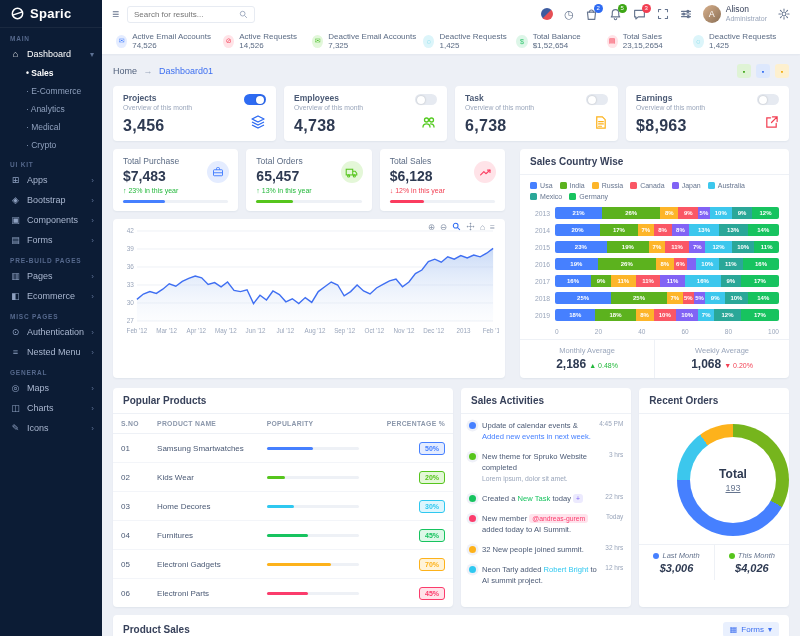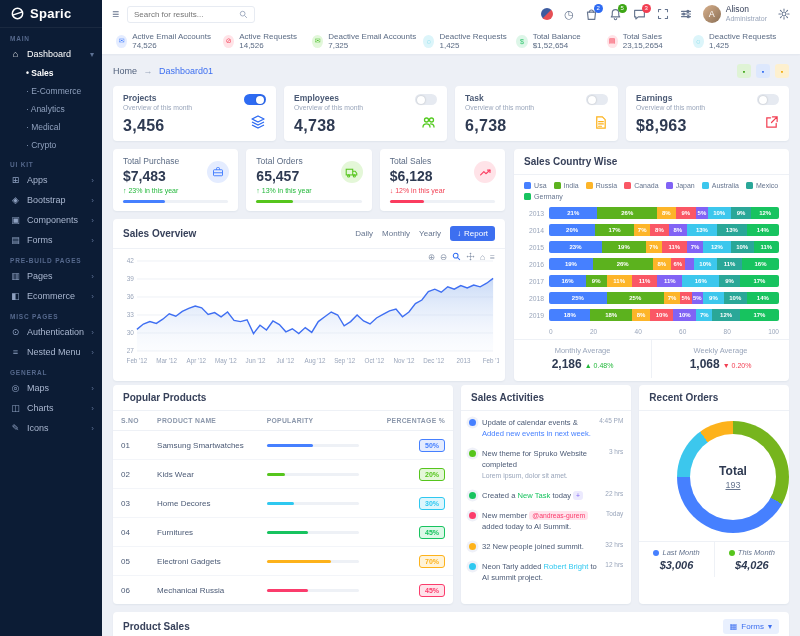--- a/index.html
+++ b/index.html
@@ -60,21 +60,21 @@
   .stat .t { font-size:8.5px; color:#4b5a75; font-weight:bold; }
   .stat .s { font-size:6.8px; color:#9aa6bb; margin-top:1px; }
   .stat .v { font-size:16px; font-weight:bold; color:#2e3a52; margin-top:6px; letter-spacing:.3px; }
   .stat .ic { position:absolute; right:10px; bottom:9px; }
   .toggle { position:absolute; right:10px; top:8px; width:22px; height:11px; border-radius:6px; background:#e6eaf1; cursor:pointer; }
   .toggle::after { content:""; position:absolute; top:1.5px; left:2px; width:8px; height:8px; border-radius:50%; background:#fff; box-shadow:0 0 2px rgba(0,0,0,.25); }
   .toggle.on { background:#2e6bf2; }
   .toggle.on::after { left:auto; right:2px; }
 
   
-  .row2 { display:flex; gap:9px; margin-bottom:4px; }
+  .row2 { display:flex; gap:15px; margin-bottom:10px; }
   .col-l { width:58%; display:flex; flex-direction:column; gap:8px; }
   .col-r { flex:1; }
   .minirow { display:flex; gap:8px; }
   .mini { flex:1; padding:7px 10px 8px; position:relative; }
   .mini .t { font-size:8.5px; color:#5b6b84; }
   .mini .v { font-size:14px; font-weight:bold; color:#2e3a52; margin-top:2px; }
   .mini .chg { font-size:7px; margin-top:3px; }
   .mini .circ { position:absolute; right:9px; top:12px; width:22px; height:22px; border-radius:50%; display:flex; align-items:center; justify-content:center; }
   .mini .track { height:3px; background:#eef1f6; border-radius:2px; margin-top:6px; }
   .mini .fill { height:3px; border-radius:2px; }
@@ -434,32 +434,20 @@
                 </svg>
             </span>
             <div class="chg" id="mc2-chg" style="color: rgb(242, 63, 82);">↓ 12% in this year</div>
             <div class="track">
                 <div class="fill" id="mc2-fill" style="width: 33%; background: rgb(251, 60, 95);"></div>
               </div>
           </div>
         </div>
 
         <div class="panel" style="flex:1;">
-          <div class="panel-hd">
-            <span class="panel-title">Sales Overview</span>
-            <div class="so-links">
-              <span>Daily</span>
-              <span>Monthly</span>
-              <span>Yearly</span>
-              <span class="btn-report">
-                  <span>↓</span>
-                  <span>Report</span>
-                </span>
-            </div>
-          </div>
           <div class="chartwrap">
             <div class="apex-tools">
               <span>⊕</span>
               <span>⊖</span>
               <span style="color:#2e6bf2;">
                 <svg width="9" height="9" viewBox="0 0 16 16">
                     <circle cx="6.5" cy="6.5" r="4.2" fill="none" stroke="#2e6bf2" stroke-width="1.8"></circle>
                     <path d="M9.8 9.8L14 14" stroke="#2e6bf2" stroke-width="1.8"></path>
                   </svg>
               </span>
@@ -701,21 +689,21 @@
                 <td>Electroni Gadgets</td>
                 <td>
                   <div class="ptrack">
                     <div class="pfill" style="width: 70%; background: rgb(253, 178, 27);"></div>
                   </div>
                 </td>
                 <td style="text-align: right;"><span class="pbadge" style="color: rgb(253, 178, 27); background: rgb(255, 243, 216); border-color: rgb(253, 178, 27);">70%</span></td>
               </tr>
               <tr>
                 <td>06</td>
-                <td>Mechanical Russia</td>
+                <td>Electroni Parts</td>
                 <td>
                   <div class="ptrack">
                     <div class="pfill" style="width: 45%; background: rgb(251, 60, 108);"></div>
                   </div>
                 </td>
                 <td style="text-align: right;"><span class="pbadge" style="color: rgb(251, 60, 108); background: rgb(255, 227, 234); border-color: rgb(251, 60, 108);">45%</span></td>
               </tr>
             </tbody>
         </table>
       </div>

